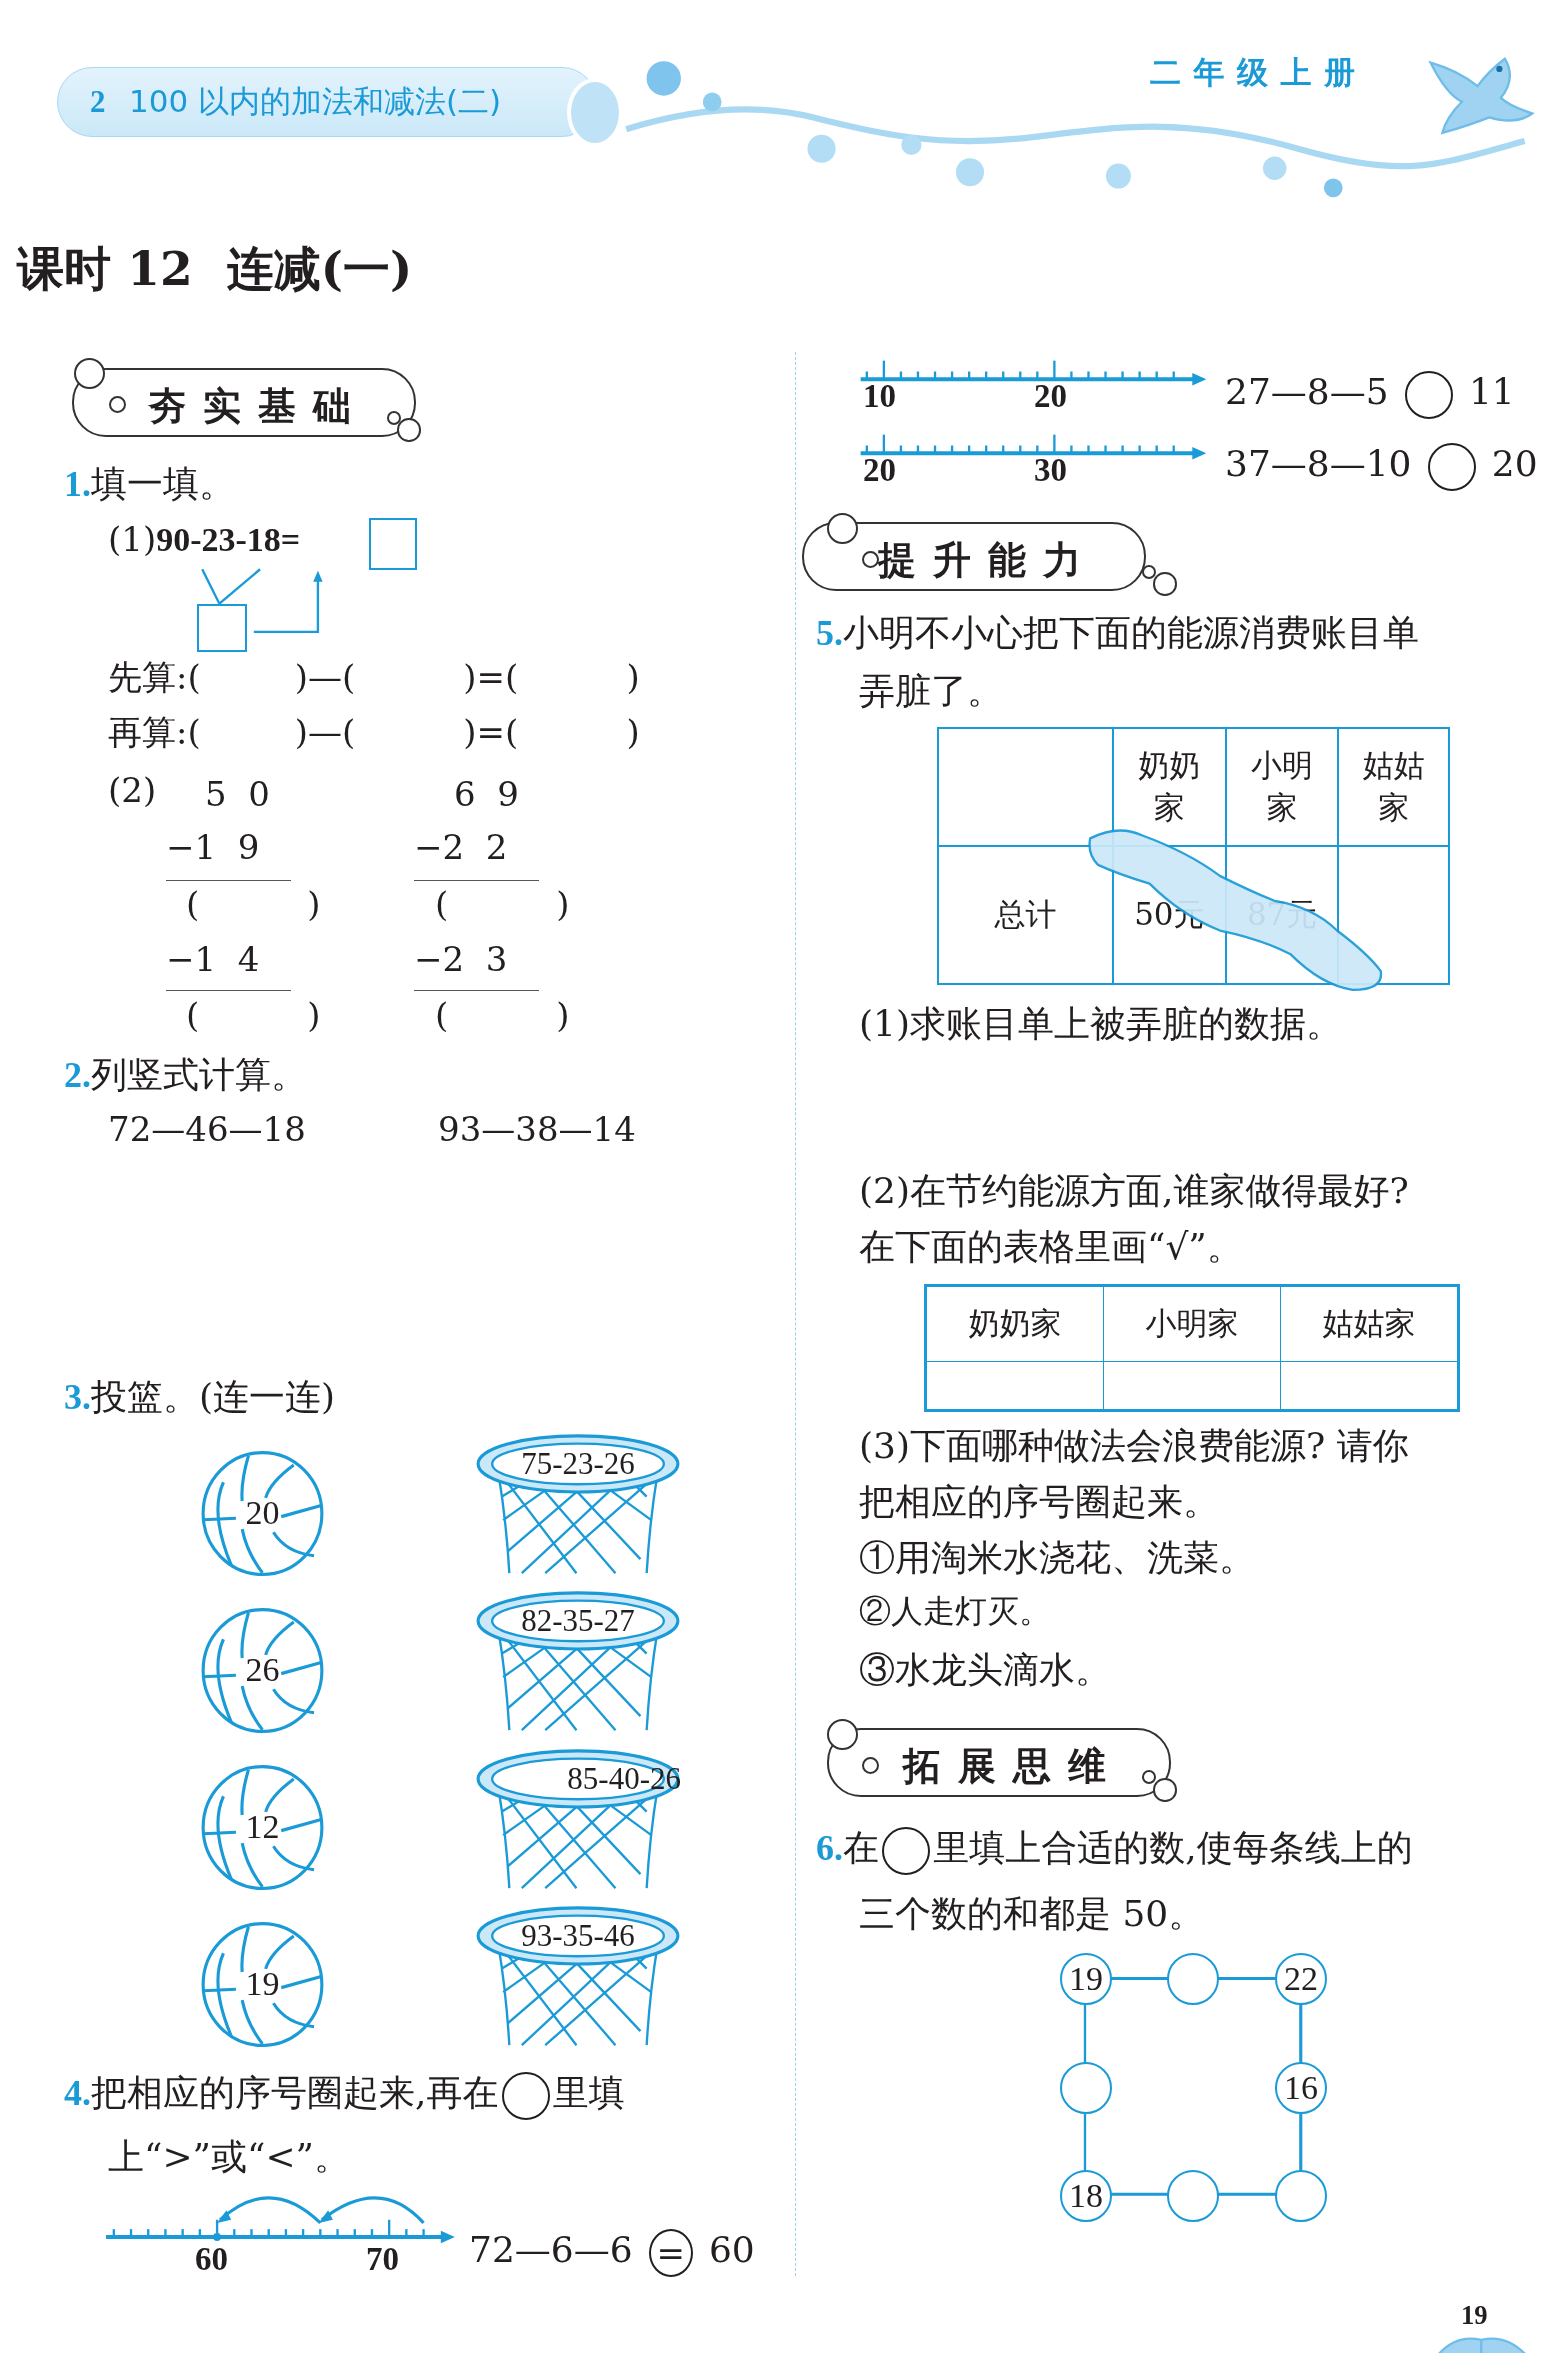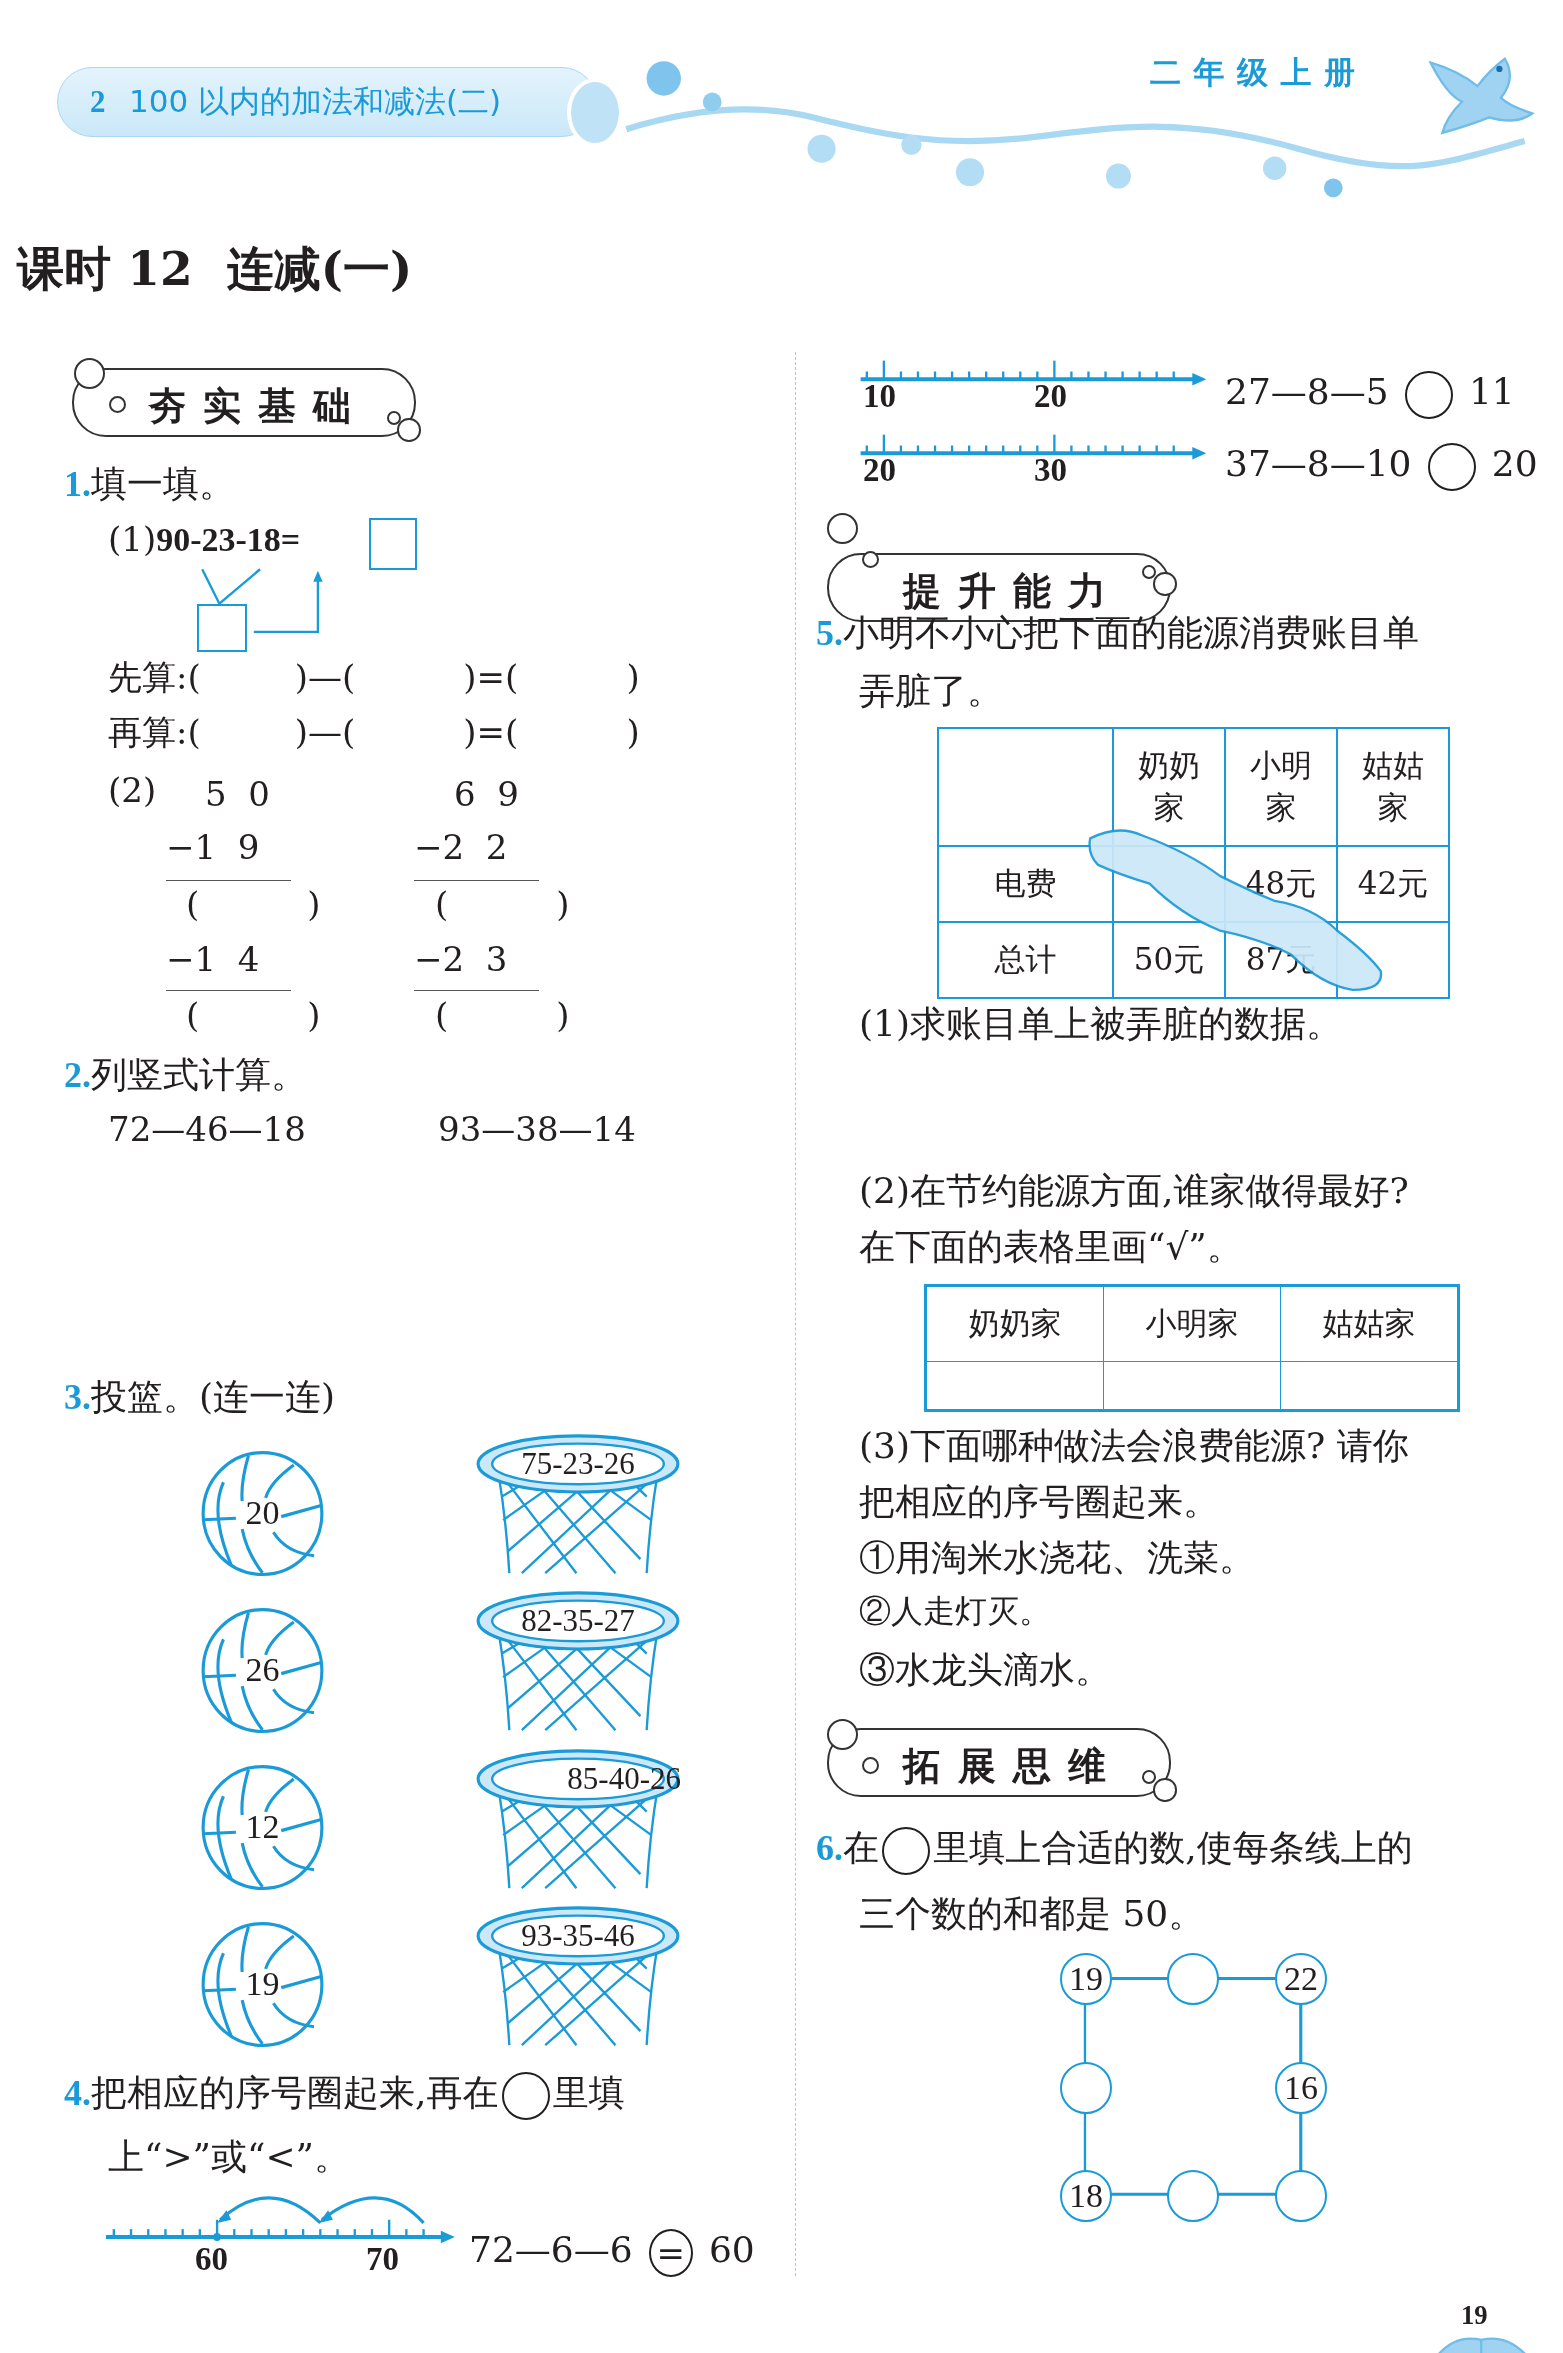--- a/index.html
+++ b/index.html
@@ -290,46 +290,40 @@
   </g>
 </svg>
 <div class="abs txt" style="left:863px;top:454px;font-family:'Liberation Serif',serif;font-weight:bold;font-size:33px;">20</div>
 <div class="abs txt" style="left:1034px;top:454px;font-family:'Liberation Serif',serif;font-weight:bold;font-size:33px;">30</div>
 <div class="abs txt" style="left:1225px;top:443px;font-size:36px;">
   <span>37—8—10</span>
   <span class="blk-circ" style="position:relative;display:inline-block;width:48px;height:48px;vertical-align:middle;margin:0 4.7px;"></span>
   <span>20</span>
 </div>
 
-<div class="abs sec-badge" style="left:827px;top:522px;width:344px;margin-top:31px;">
+<div class="abs sec-badge" style="left:802px;top:522px;width:344px;">
   <span class="label">提升能力</span>
 </div>
 <div class="bubble" style="left:827px;top:513px;width:31px;height:31px;"></div>
 <div class="bubble" style="left:862px;top:551px;width:17px;height:17px;"></div>
 <div class="bubble" style="left:1142px;top:565px;width:14px;height:14px;"></div>
 <div class="bubble" style="left:1153px;top:572px;width:23.5px;height:23.5px;"></div>
 
 <div class="abs txt" style="left:816px;top:615px;font-size:36px;">
   <span class="qnum">5.</span><span>小明不小心把下面的能源消费账目单</span>
 </div>
 <div class="abs txt" style="left:859px;top:673px;font-size:36px;">弄脏了。</div>
 
 <table class="tbl" style="left:937px;top:727px;width:513px;height:258px;">
   <tbody>
       <tr style="height:48px;">
     <td style="width:141px;"></td>
     <td>奶奶家</td>
     <td>小明家</td>
     <td>姑姑家</td>
-  </tr>
-  <tr>
-    <td>电费</td>
-    <td></td>
-    <td>48元</td>
-    <td>42元</td>
   </tr>
   <tr>
     <td>总计</td>
     <td>50元</td>
     <td>87元</td>
     <td></td>
   </tr>
 </tbody>
   </table>
 <svg style="left:1087px;top:829px;" width="336" height="164" viewBox="0 0 430 210">

